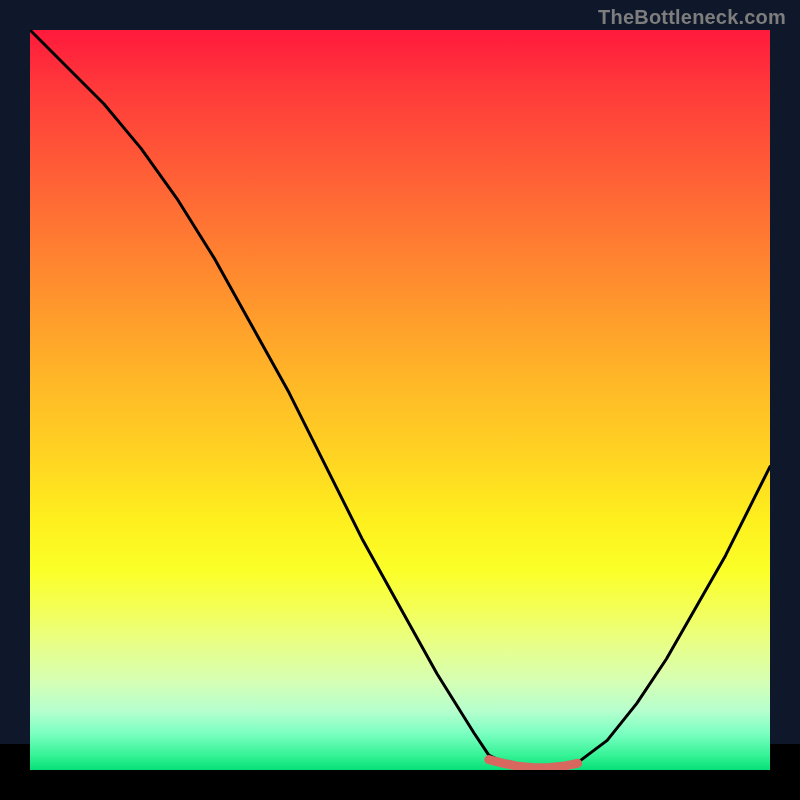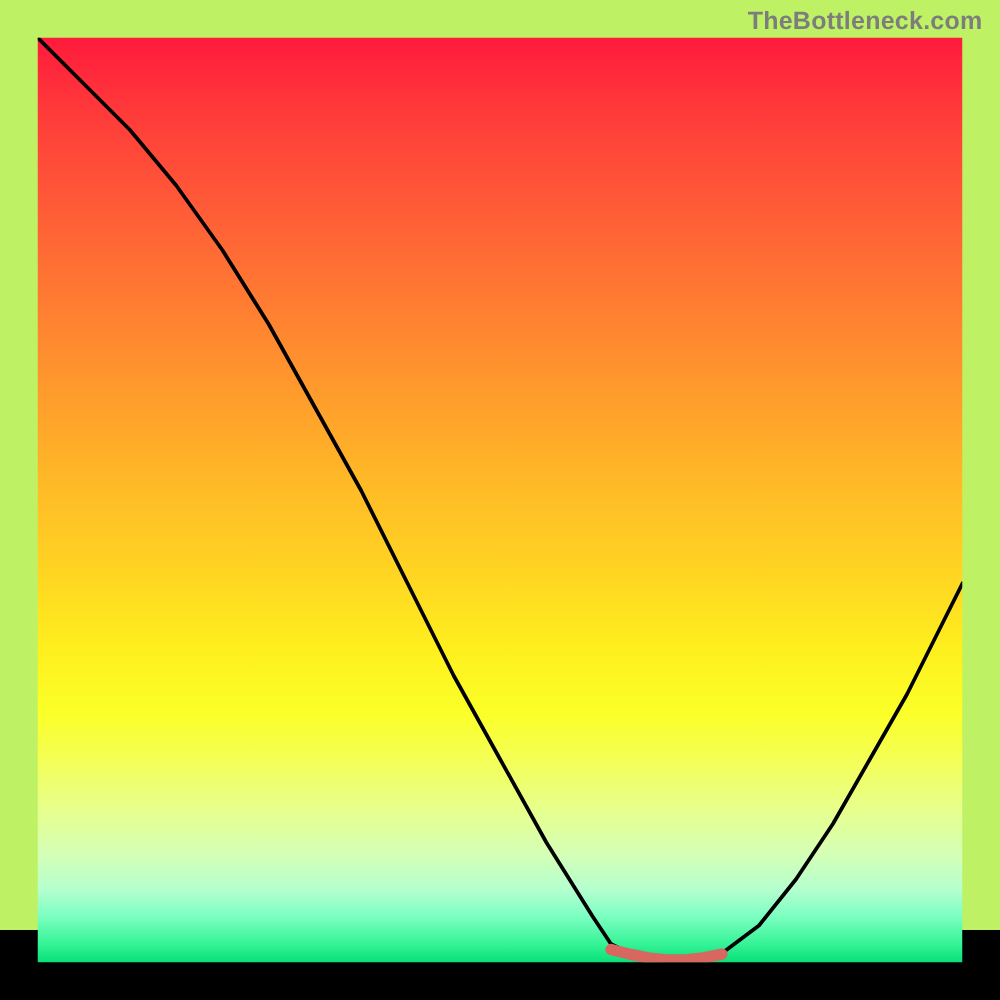--- a/index.html
+++ b/index.html
@@ -7,21 +7,21 @@
     padding: 0;
     width: 800px;
     height: 800px;
     background: #000;
     overflow: hidden;
   }
   .chart-wrap {
     position: relative;
     width: 800px;
     height: 744px;
-    background: #bef264;
+    background: #0f172a;
   }
   .plot-area {
     position: absolute;
     left: 30px;
     top: 30px;
     width: 740px;
     height: 740px;
     overflow: hidden;
   }
   

